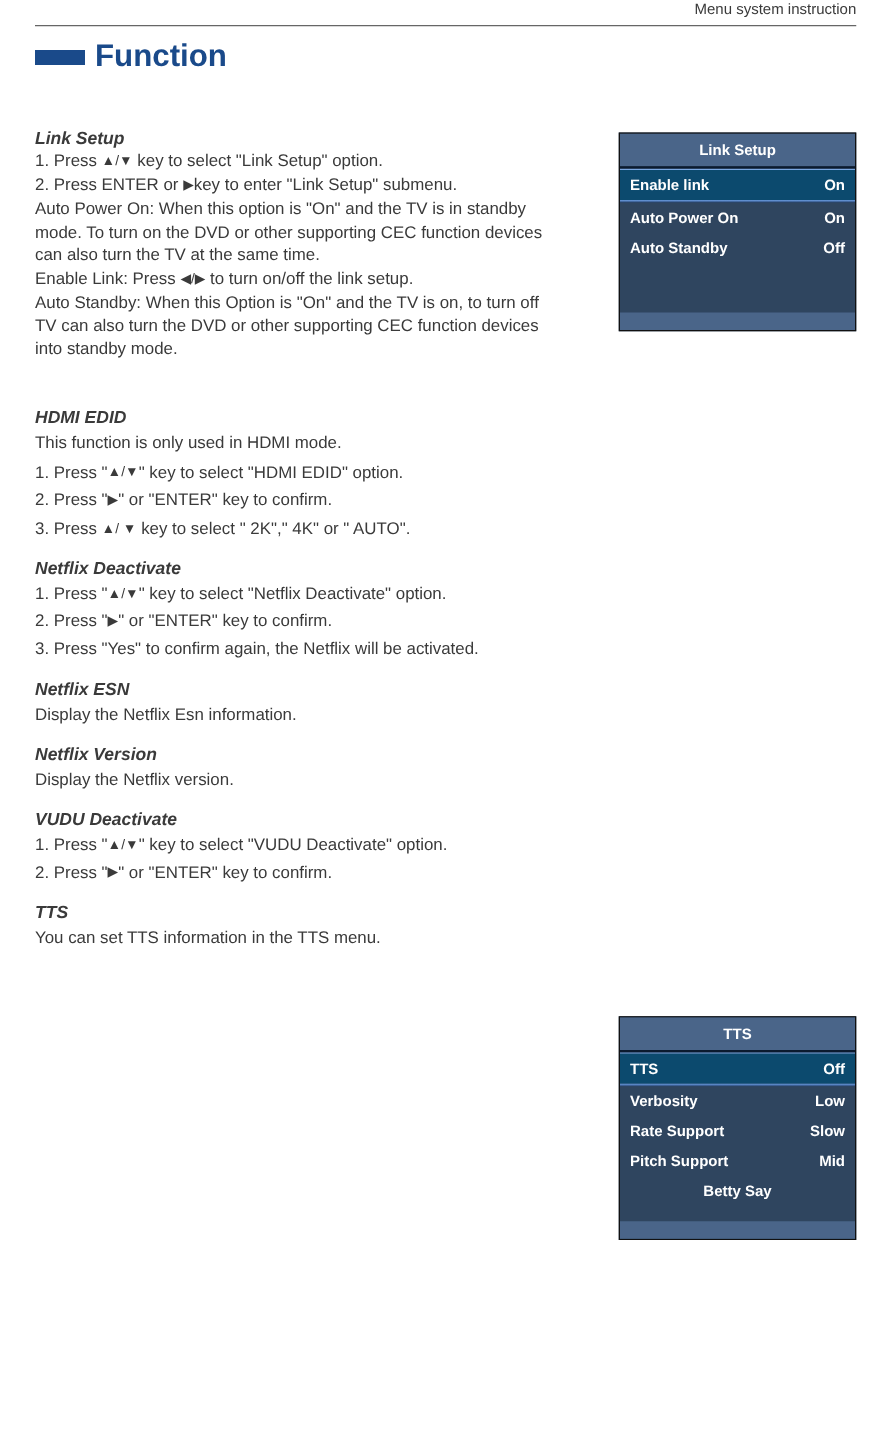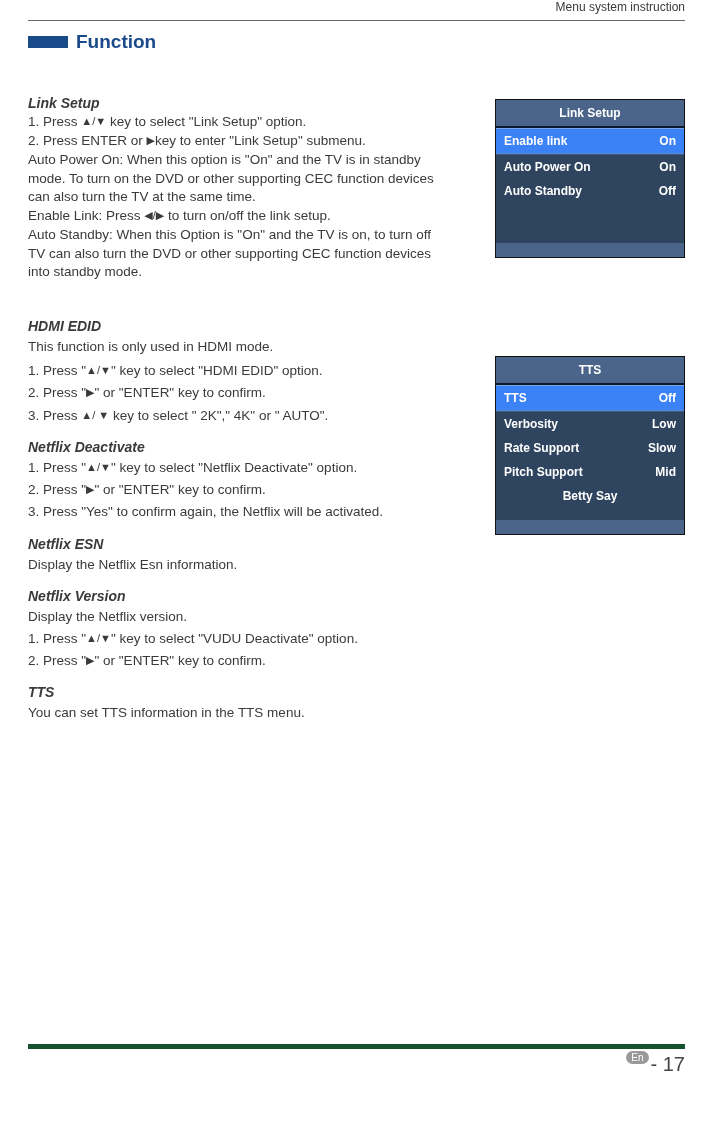--- a/index.html
+++ b/index.html
@@ -29,21 +29,21 @@
     margin-top: 10px;
   }
   .function-bar {
     width: 40px;
     height: 12px;
     background: #1a4a8a;
     margin-right: 8px;
   }
   .function-title {
     color: #1a4a8a;
-    font-size: 19px;
+    font-size: 25px;
     font-weight: bold;
   }
   .section-heading {
     font-style: italic;
     font-weight: bold;
     font-size: 14px;
     margin-top: 14px;
     margin-bottom: 2px;
   }
   .body-text {
@@ -81,21 +81,21 @@
   .menu-sep-top {
     height: 3px;
     background: #0b1a2e;
     border-bottom: 1px solid #7aa6e0;
   }
   .menu-sep-bot {
     height: 2px;
     background-image: linear-gradient(#6ea0e6,#274572);
   }
   .menu-highlight {
-    background: #3b82f6;
+    background: #0c4a6e;
     display: flex;
     justify-content: space-between;
     padding: 5px 8px;
     font-weight: bold;
   }
   .menu-row {
     display: flex;
     justify-content: space-between;
     padding: 5px 8px;
     font-weight: bold;
@@ -122,21 +122,21 @@
     display: inline-block;
     background: #999;
     color: #fff;
     font-size: 10px;
     border-radius: 7px;
     padding: 1px 5px;
     margin-right: 2px;
     position: relative;
     top: -2px;
   }
-  .hdmi-block { margin-top: 22px; }
+  .hdmi-block { margin-top: 22px; flex-direction: column; }
   .tri { display:inline-block; font-size: 11px; position: relative; top: -1px;}
 </style>
 </head>
 <body>
 
 <div class="header-label">Menu system instruction</div>
 <div class="topline"></div>
 
 <div class="function-header">
   <div class="function-bar"></div>
@@ -204,20 +204,21 @@
       <span>2. Press "</span><span class="tri">▶</span><span>" or "ENTER" key to confirm.</span>
     </p>
     <p class="body-text-wide">3. Press "Yes" to confirm again, the Netflix will be activated.</p>
 
     <div class="section-heading">Netflix ESN</div>
     <p class="body-text-wide">Display the Netflix Esn information.</p>
 
     <div class="section-heading">Netflix Version</div>
     <p class="body-text-wide">Display the Netflix version.</p>
 
+    <div class="section-heading">VUDU Deactivate</div>
     <p class="body-text-wide">
       <span>1. Press "</span><span class="tri">▲/▼</span><span>" key to select "VUDU Deactivate" option.</span>
     </p>
     <p class="body-text-wide">
       <span>2. Press "</span><span class="tri">▶</span><span>" or "ENTER" key to confirm.</span>
     </p>
 
     <div class="section-heading">TTS</div>
     <p class="body-text-wide">You can set TTS information in the TTS menu.</p>
   </div>

